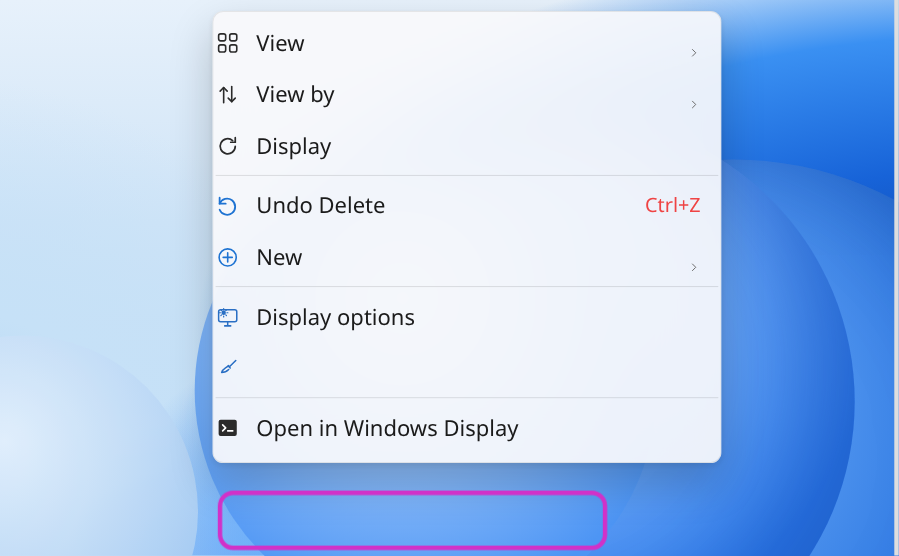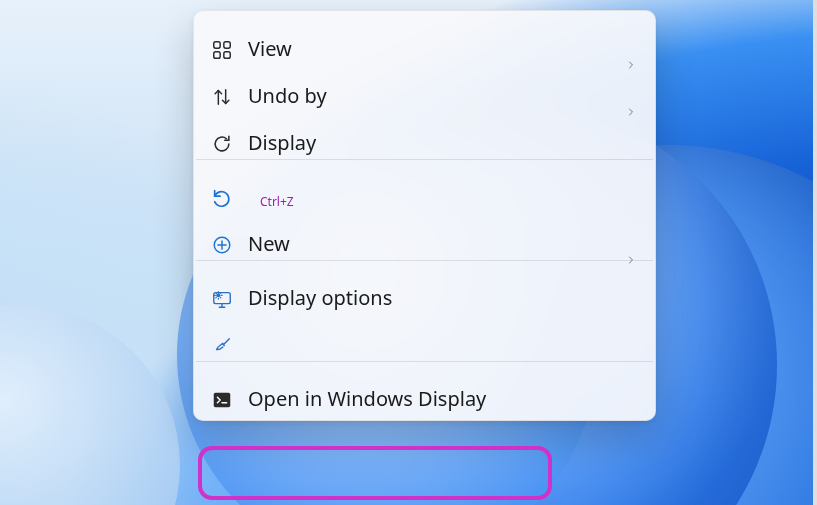--- a/index.html
+++ b/index.html
@@ -47,23 +47,23 @@
     backdrop-filter: blur(25px);
     border-radius: 10px;
     border: 1px solid rgba(0,0,0,0.08);
     box-shadow: 0 18px 40px rgba(0,0,0,0.20), 0 2px 6px rgba(0,0,0,0.08);
     padding: 4px 0 8px 0;
     box-sizing: border-box;
   }
 
   .menu-item {
     display: flex;
-    align-items: flex-end;
+    align-items: center;
     height: 47px;
-    padding: 0 18px 0 16px;
+    padding: 0 18px 0 1px;
     color: #1b1b1b;
     font-size: 20px;
     cursor: default;
     position: relative;
   }
 
   .icon-slot {
     width: 24px;
     height: 24px;
     display: flex;
@@ -75,22 +75,22 @@
   }
   .icon-slot svg { width: 22px; height: 22px; }
   .icon-slot svg * { vector-effect: non-scaling-stroke; }
 
   .label {
     flex: 1 1 auto;
     white-space: nowrap;
   }
 
   .accel {
-    color: #a21caf;
-    font-size: 12px;
+    color: #ef4444;
+    font-size: 18px;
     margin-left: 12px;
   }
 
   .chevron {
     width: 12px;
     height: 12px;
     margin-left: 8px;
     color: #6a6a6a;
     flex-shrink: 0;
   }
@@ -147,40 +147,41 @@
       <span class="chevron"><svg viewBox="0 0 24 24">
           <use href="#ic-chevron"></use>
         </svg></span>
     </div>
     <div class="menu-item">
       <span class="icon-slot">
         <svg viewBox="0 0 24 24">
           <use href="#ic-sort"></use>
         </svg>
       </span>
-      <span class="label">Undo by</span>
+      <span class="label">View by</span>
       <span class="chevron"><svg viewBox="0 0 24 24">
           <use href="#ic-chevron"></use>
         </svg></span>
     </div>
     <div class="menu-item">
       <span class="icon-slot">
         <svg viewBox="0 0 24 24">
           <use href="#ic-refresh"></use>
         </svg>
       </span>
       <span class="label">Display</span>
     </div>
     <div class="separator"></div>
     <div class="menu-item">
       <span class="icon-slot">
         <svg viewBox="0 0 24 24">
           <use href="#ic-undo"></use>
         </svg>
       </span>
+      <span class="label">Undo Delete</span>
       <span class="accel">Ctrl+Z</span>
     </div>
     <div class="menu-item">
       <span class="icon-slot">
         <svg viewBox="0 0 24 24">
           <use href="#ic-new"></use>
         </svg>
       </span>
       <span class="label">New</span>
       <span class="chevron"><svg viewBox="0 0 24 24">

